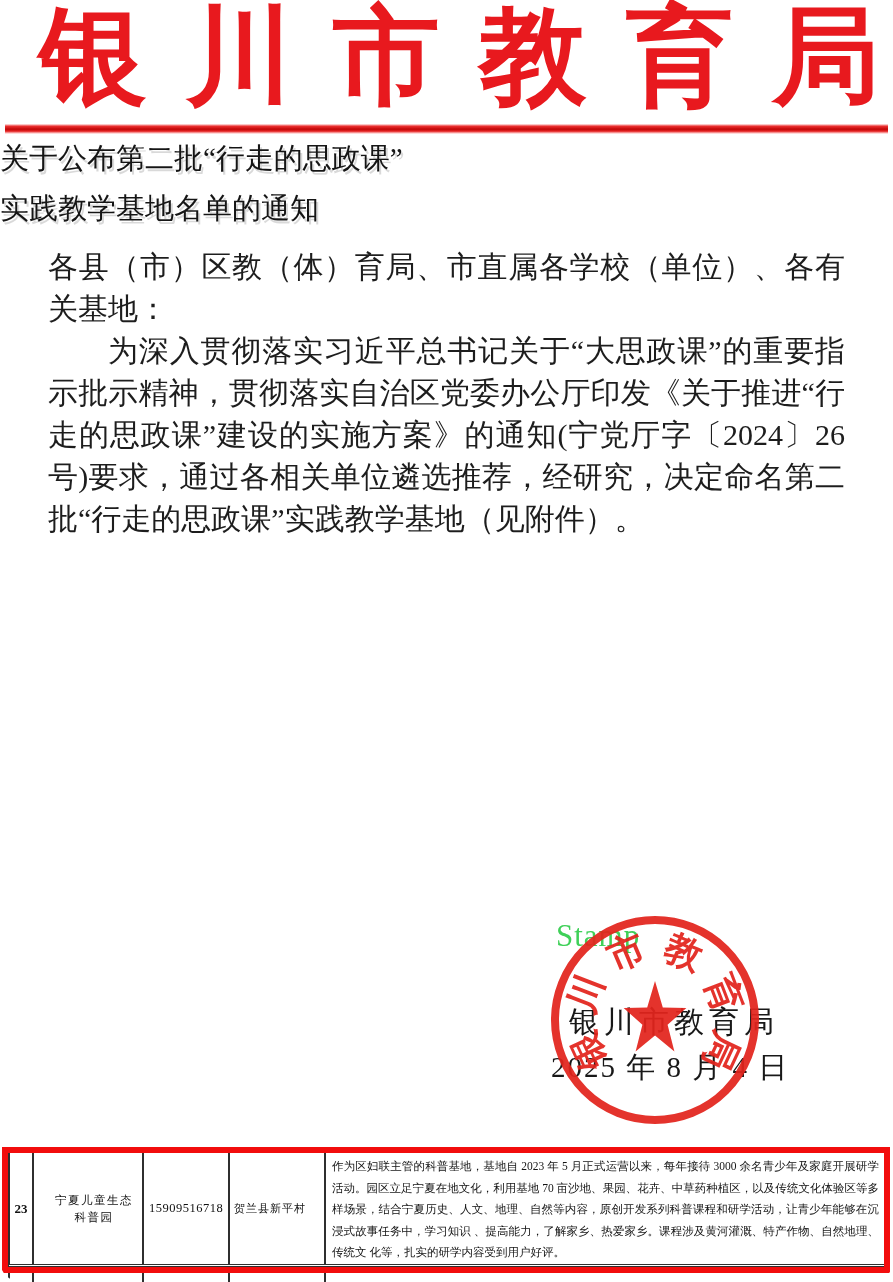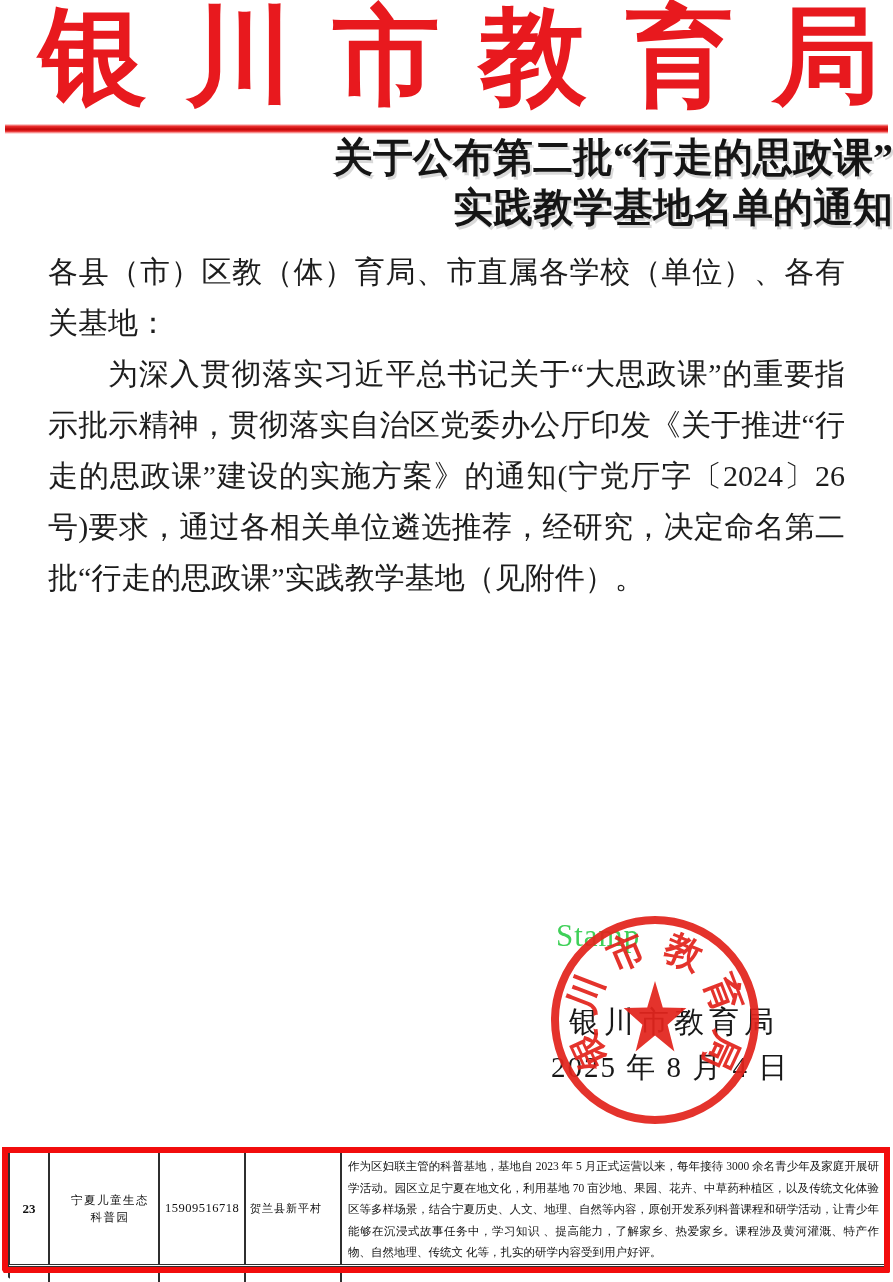--- a/index.html
+++ b/index.html
@@ -18,29 +18,29 @@
     color:#e8191e; letter-spacing:0.37em; text-indent:0.37em;
   }
   .red-rule {
     position:absolute; top:124px; left:5px; width:883px; height:10px;
     background:linear-gradient(180deg,#fff3f3 0%,#ec3030 22%,#c20606 52%,#e52222 72%,#ffd9d9 94%);
   }
 
   
   .doc-title {
     position:absolute; top:133px; left:0; width:100%;
-    text-align:right; font-weight:bold; color:#151515;
-    font-size:40px; line-height:50px;
+    text-align:left; font-weight:normal; color:#151515;
+    font-size:29px; line-height:50px;
     text-shadow:2px 3px 0 rgba(0,0,0,0.15);
   }
 
   
   .body-text {
     position:absolute; top:246px; left:48px; width:797px;
-    font-size:30px; line-height:51px; color:#1d1d1d;
+    font-size:30px; line-height:42px; color:#1d1d1d;
     text-align:justify;
   }
   .body-text p { margin:0; }
   .indent { text-indent:2em; }
   .attach-line { margin-top:27px; text-indent:2em; }
 
   
   .stamp-green {
     position:absolute; left:556px; top:918px;
     font-size:31px; color:#3fd058; letter-spacing:1px;text-align:right;
@@ -66,21 +66,21 @@
     display:flex; align-items:stretch;
     border-bottom:3px double #2f2f2f;
     border-left:2px solid #2f2f2f;
     min-height:111px; background:#fff;
   }
   .t-cell {
     border-right:2px solid #2f2f2f;
     display:flex; align-items:center; justify-content:center;
     text-align:center; color:#111; box-sizing:border-box;
   }
-  .c1 { width:40px; font-weight:bold; font-size:13px; flex:none; }
+  .c1 { width:24px; font-weight:bold; font-size:13px; flex:none; }
   .c2 { width:110px; font-size:11.5px; letter-spacing:1.5px; line-height:17px; flex:none;padding-left:12px; }
   .c2 span { display:inline-block; max-width:80px; }
   .c3 { width:86px; font-size:12.5px; letter-spacing:0.5px; flex:none; }
   .c4 { width:96px; font-size:11px; letter-spacing:1px; justify-content:flex-start; padding-left:4px; flex:none; }
   .c5 {
     flex:1; display:block; text-align:justify;
     font-size:11.5px; line-height:21.6px; color:#141414;
     padding:3px 5px 0 6px; border-right:none;
   }
   .next-row { display:flex; height:10px; margin:0 6px; background:#fff; border-left:2px solid #2f2f2f; }

